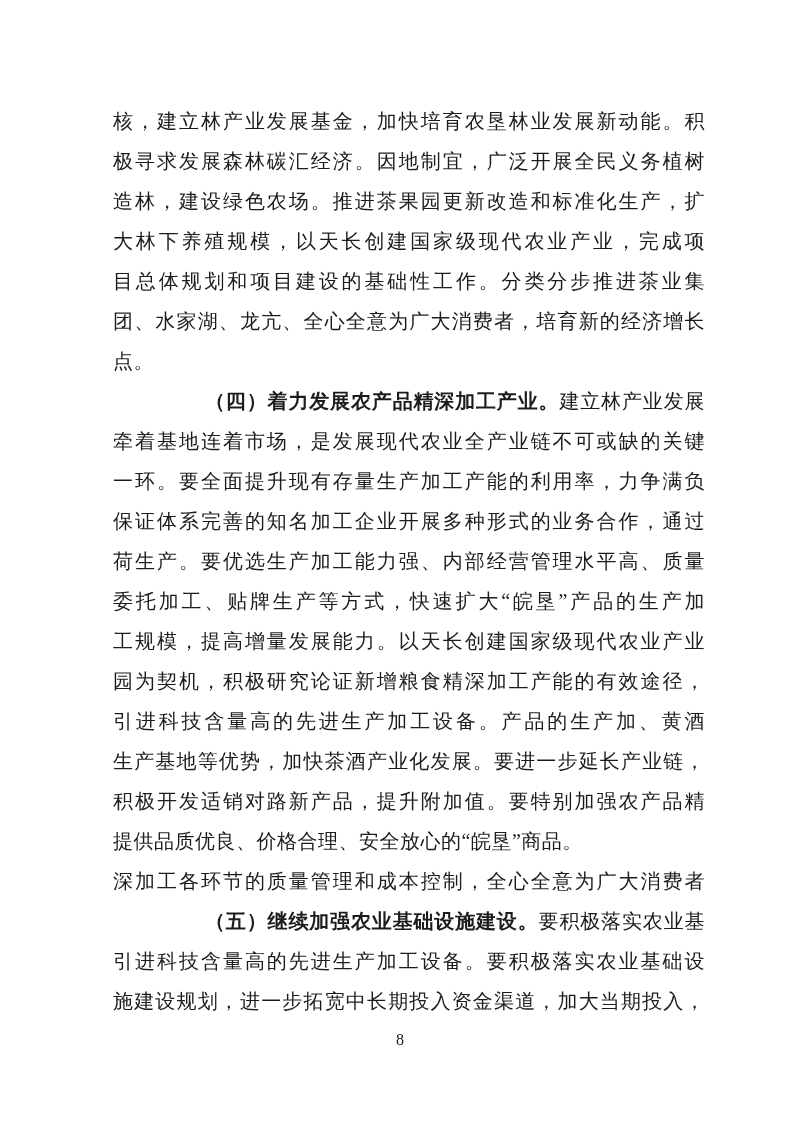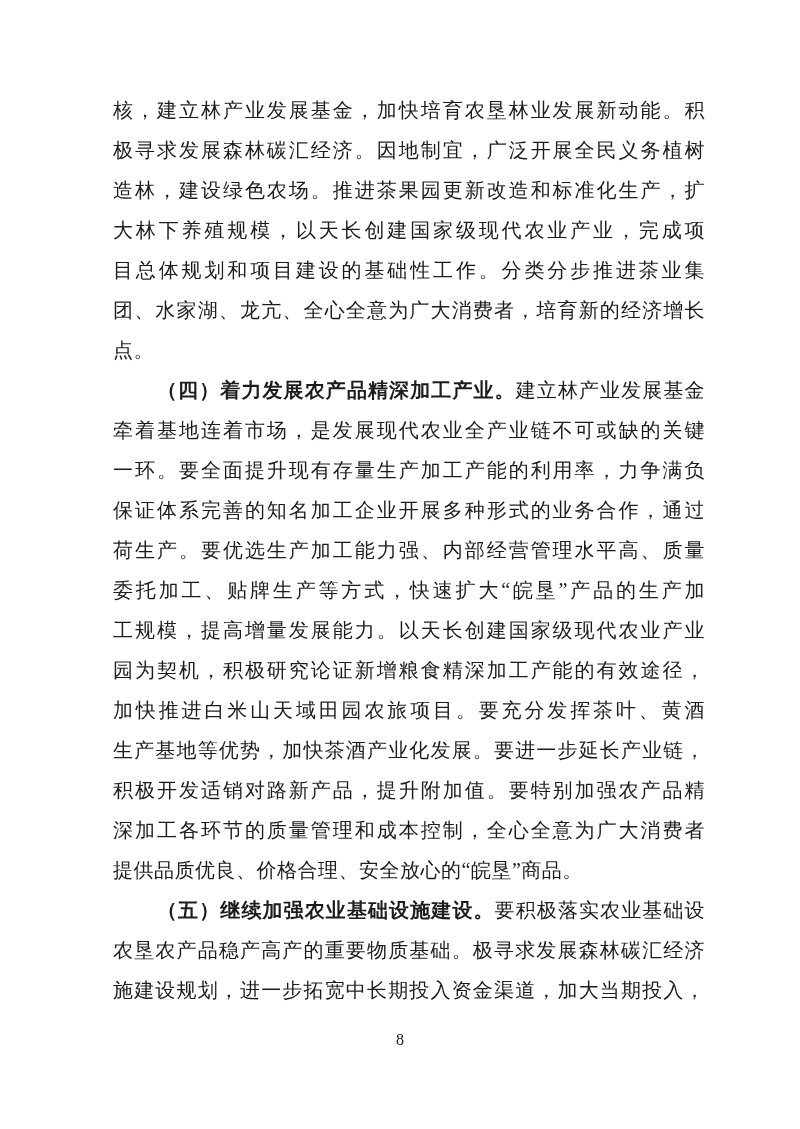--- a/index.html
+++ b/index.html
@@ -12,41 +12,42 @@
     width: 800px;
     height: 1129px;
     background: #ffffff;
     font-family: "Liberation Serif", "DejaVu Serif", serif;
     color: #1c1c1c;
     overflow: hidden;
   }
   .text-column {
     position: absolute;
     left: 113px;
-    top: 90px;
+    top: 101px;
     width: 592px;
     font-size: 20px;
     line-height: 40px;
     letter-spacing: 0.5px;
   }
   .line {
     height: 40px;
     overflow: hidden;
     text-align: justify;
     text-align-last: justify;
   }
   .line.partial {
     text-align: left;
     text-align-last: left;
   }
   .line.indent {
     padding-left: 44px;
   }
   .bold {
     font-weight: 700;
+    margin-left: 48px;
   }
   .page-number {
     position: absolute;
     left: 0;
     right: 0;
     top: 1030px;
     text-align: center;
     font-size: 16px;
     line-height: 20px;
     color: #1c1c1c;
@@ -70,29 +71,29 @@
 
     <div class="para">
       <div class="line indent"><span class="bold">（四）着力发展农产品精深加工产业。</span><span>建立林产业发展基金</span></div>
       <div class="line">牵着基地连着市场，是发展现代农业全产业链不可或缺的关键</div>
       <div class="line">一环。要全面提升现有存量生产加工产能的利用率，力争满负</div>
       <div class="line">保证体系完善的知名加工企业开展多种形式的业务合作，通过</div>
       <div class="line">荷生产。要优选生产加工能力强、内部经营管理水平高、质量</div>
       <div class="line">委托加工、贴牌生产等方式，快速扩大“皖垦”产品的生产加</div>
       <div class="line">工规模，提高增量发展能力。以天长创建国家级现代农业产业</div>
       <div class="line">园为契机，积极研究论证新增粮食精深加工产能的有效途径，</div>
-      <div class="line">加快推进白米山天域田园农旅项目。要充分发挥茶叶、黄酒</div>
+      <div class="line">引进科技含量高的先进生产加工设备。产品的生产加、黄酒</div>
       <div class="line">生产基地等优势，加快茶酒产业化发展。要进一步延长产业链，</div>
       <div class="line">积极开发适销对路新产品，提升附加值。要特别加强农产品精</div>
+      <div class="line partial">提供品质优良、价格合理、安全放心的“皖垦”商品。</div>
       <div class="line">深加工各环节的质量管理和成本控制，全心全意为广大消费者</div>
-      <div class="line partial">提供品质优良、价格合理、安全放心的“皖垦”商品。</div>
     </div>
 
     <div class="para">
       <div class="line indent"><span class="bold">（五）继续加强农业基础设施建设。</span><span>要积极落实农业基础设</span></div>
-      <div class="line">农垦农产品稳产高产的重要物质基础。极寻求发展森林碳汇经济</div>
+      <div class="line">引进科技含量高的先进生产加工设备。要积极落实农业基础设</div>
       <div class="line">施建设规划，进一步拓宽中长期投入资金渠道，加大当期投入，</div>
     </div>
 
   </div>
 
   <div class="page-number">8</div>
 </div>
 
 </body></html>

